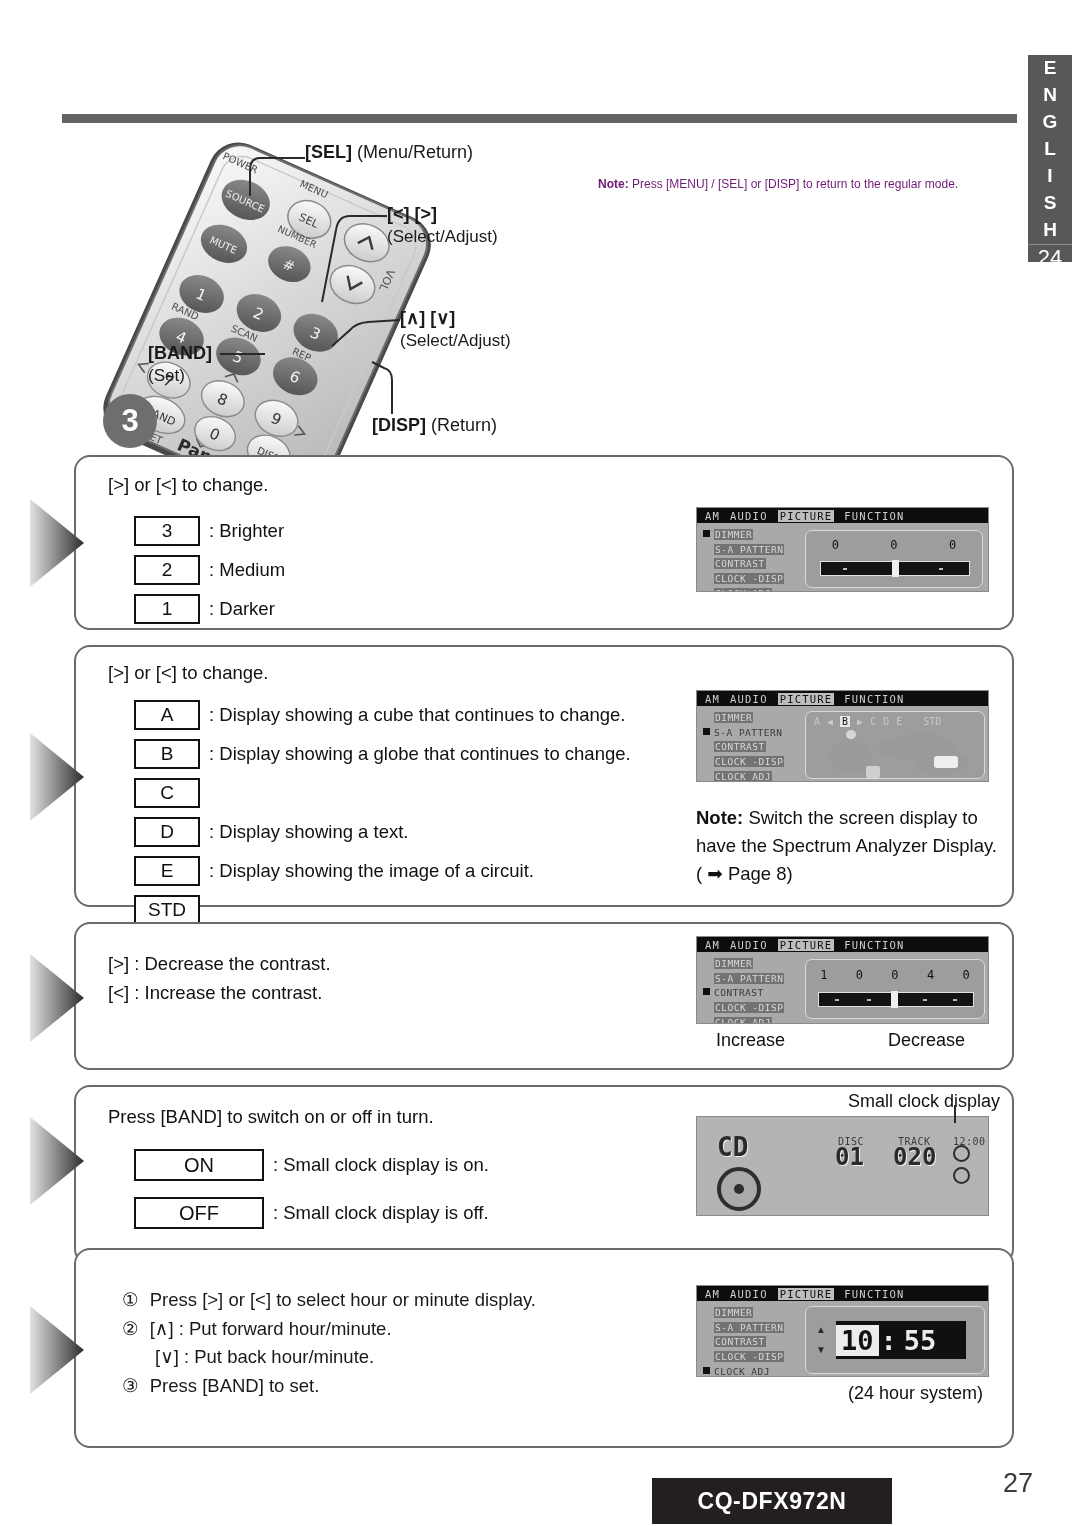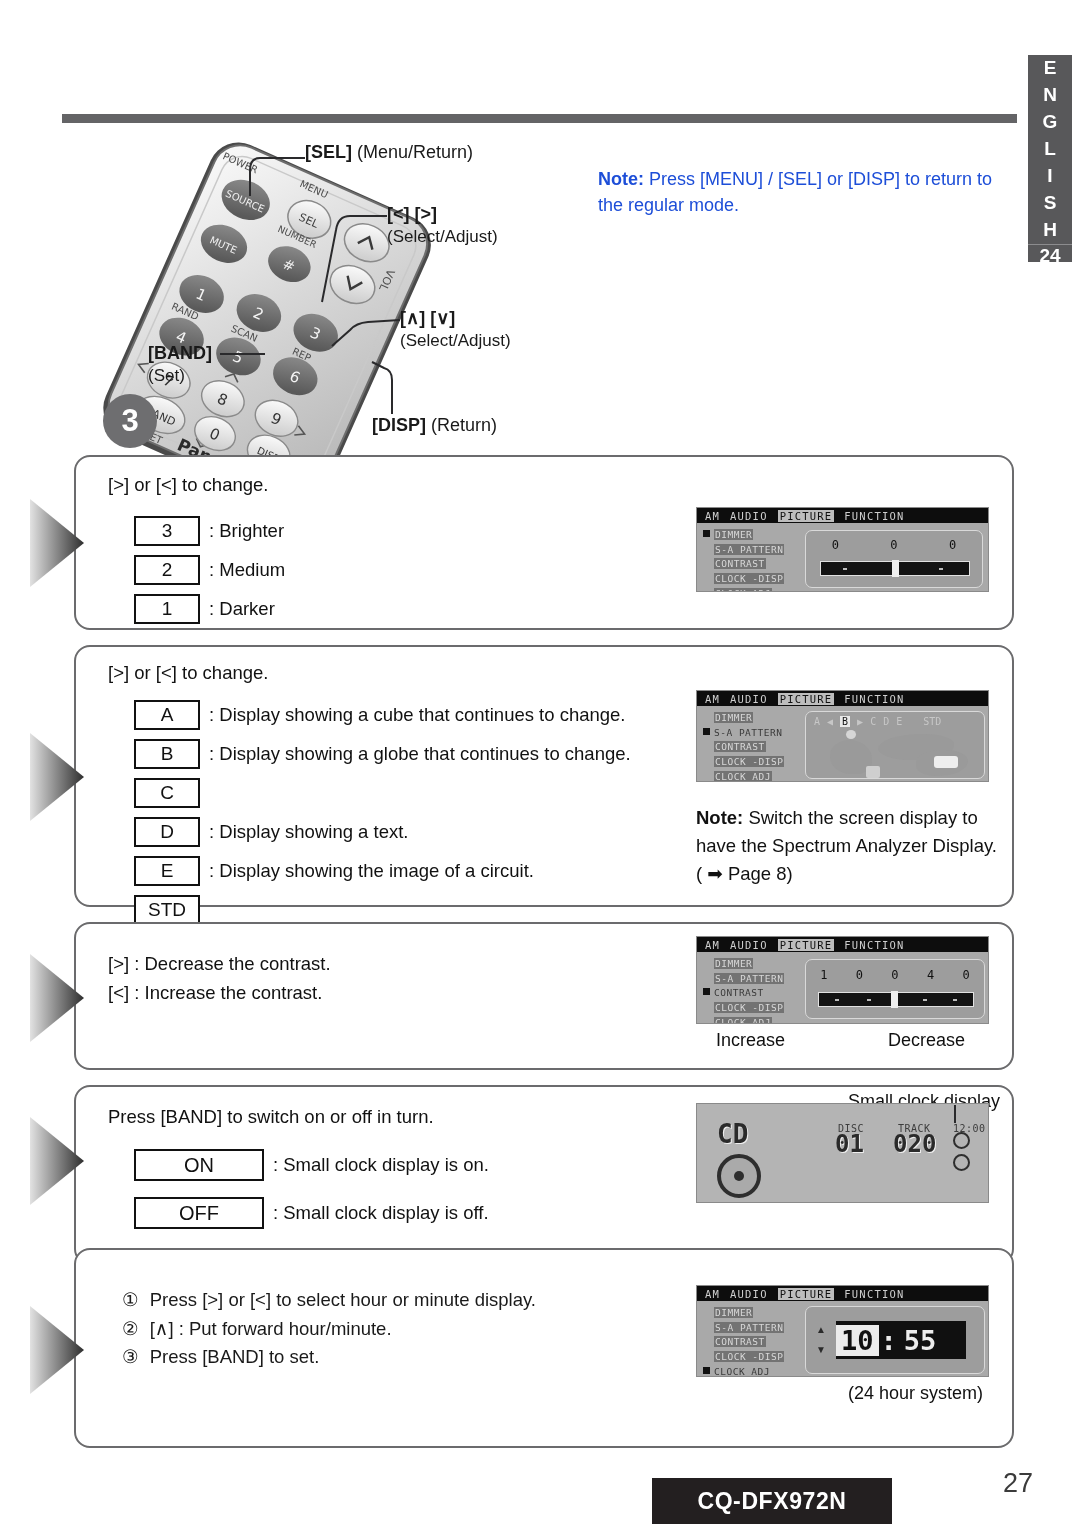--- a/index.html
+++ b/index.html
@@ -23,21 +23,21 @@
   #lang-tab .letters{
     flex:1;
     display:flex; flex-direction:column; justify-content:center; align-items:center;
     color:#ffffff; font-size:19px; font-weight:bold; line-height:1.42;
     letter-spacing:0px;
   }
   #lang-tab .tabnum{
     height:46px; width:100%;
     border-top:1px solid #8c8c8e;
     display:flex; align-items:center; justify-content:center;
-    color:#ffffff; font-size:19px; font-weight:bold;
+    color:#ffffff; font-size:22px; font-weight:normal;
   }
 
   
   #top-rule{
     position:absolute; left:62px; top:114px;
     width:955px; height:9px; background:#646466;
   }
 
   
   #remote-area{ position:absolute; left:100px; top:130px; width:520px; height:330px; }
@@ -57,22 +57,22 @@
   #step-circle{
     position:absolute; left:103px; top:394px;
     width:54px; height:54px; border-radius:50%;
     background:#6e6e70;
     color:#ffffff; font-size:31px; font-weight:bold;
     display:flex; align-items:center; justify-content:center;
   }
 
   
   #top-note{
-    position:absolute; left:598px; top:166px; width:420px;
-    font-size:18px; line-height:1.45; color:#1d4ed8;
+    position:absolute; left:598px; top:176px; width:420px;
+    font-size:12px; line-height:1.45; color:#701a75;
   }
   #top-note b{ font-weight:bold; }
 
   
   .panel{
     position:absolute; left:74px; width:940px;
     border:2.5px solid #6b6b6d;
     border-radius:16px;
     background:#ffffff;
   }
@@ -557,21 +557,21 @@
       <div class="opt-desc">: Small clock display is on.</div>
     </div>
     <div class="opt-row" style="margin-top:16px;">
       <div class="opt-box wide">OFF</div>
       <div class="opt-desc">: Small clock display is off.</div>
     </div>
   </div>
 
   <div class="lcd-caption" style="left:772px; top:4px;">Small clock display</div>
 
-  <div class="lcd cd-lcd" style="left:620px; top:16px; width:293px; height:100px;">
+  <div class="lcd cd-lcd" style="left:620px; top:29px; width:293px; height:100px;">
     <div class="cd-seg" style="position:absolute; left:20px; top:15px; font-size:26px;">CD</div>
     <div class="cd-disc" style="left:20px; top:50px; width:44px; height:44px;"></div>
 
     <div class="cd-tiny" style="position:absolute; left:141px; top:19px;">DISC</div>
     <div class="cd-seg" style="position:absolute; left:138px; top:26px; font-size:24px;">01</div>
 
     <div class="cd-tiny" style="position:absolute; left:201px; top:19px;">TRACK</div>
     <div class="cd-seg" style="position:absolute; left:196px; top:26px; font-size:24px;">020</div>
 
     <div class="cd-tiny" style="position:absolute; left:256px; top:19px;">12:00</div>
@@ -597,20 +597,23 @@
 
   <div class="num-list" style="position:absolute; left:46px; top:36px;">
     <div>
       <span>①</span>
       <span style="margin-left:6px;">Press [&gt;] or [&lt;] to select hour or minute display.</span>
     </div>
     <div>
       <span>②</span>
       <span style="margin-left:6px;">[∧] : Put forward hour/minute.</span>
     </div>
+    <div style="padding-left:27px;">
+      <span style="margin-left:6px;">[∨] : Put back hour/minute.</span>
+    </div>
     <div>
       <span>③</span>
       <span style="margin-left:6px;">Press [BAND] to set.</span>
     </div>
   </div>
 
   <div class="lcd" style="left:620px; top:35px; width:293px; height:92px;">
     <div class="menubar">
       <span>AM</span>
       <span>AUDIO</span>

